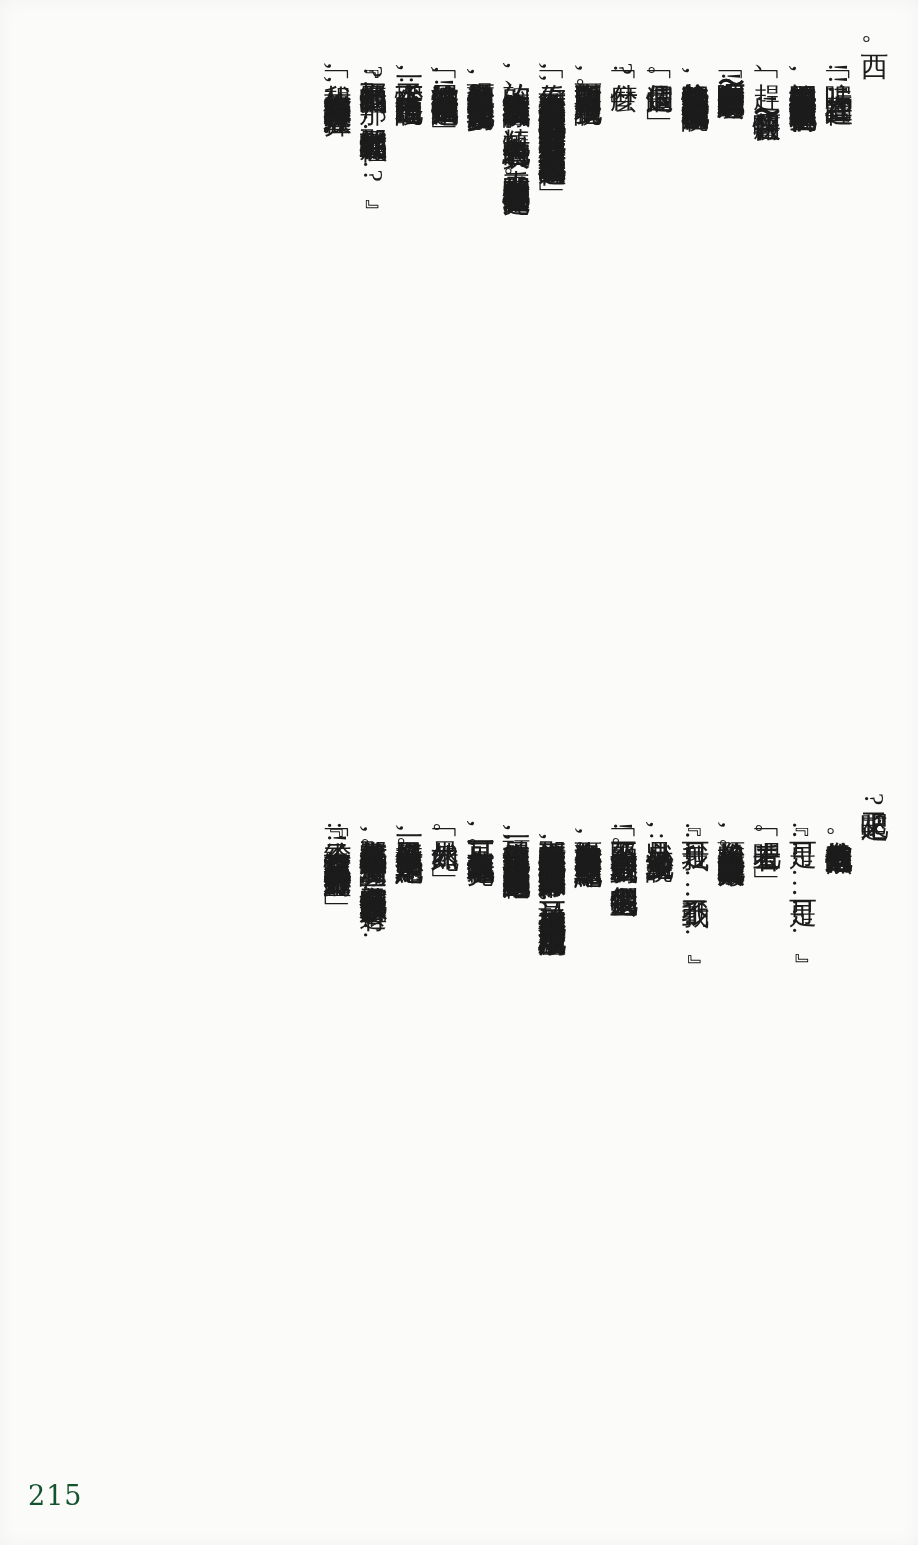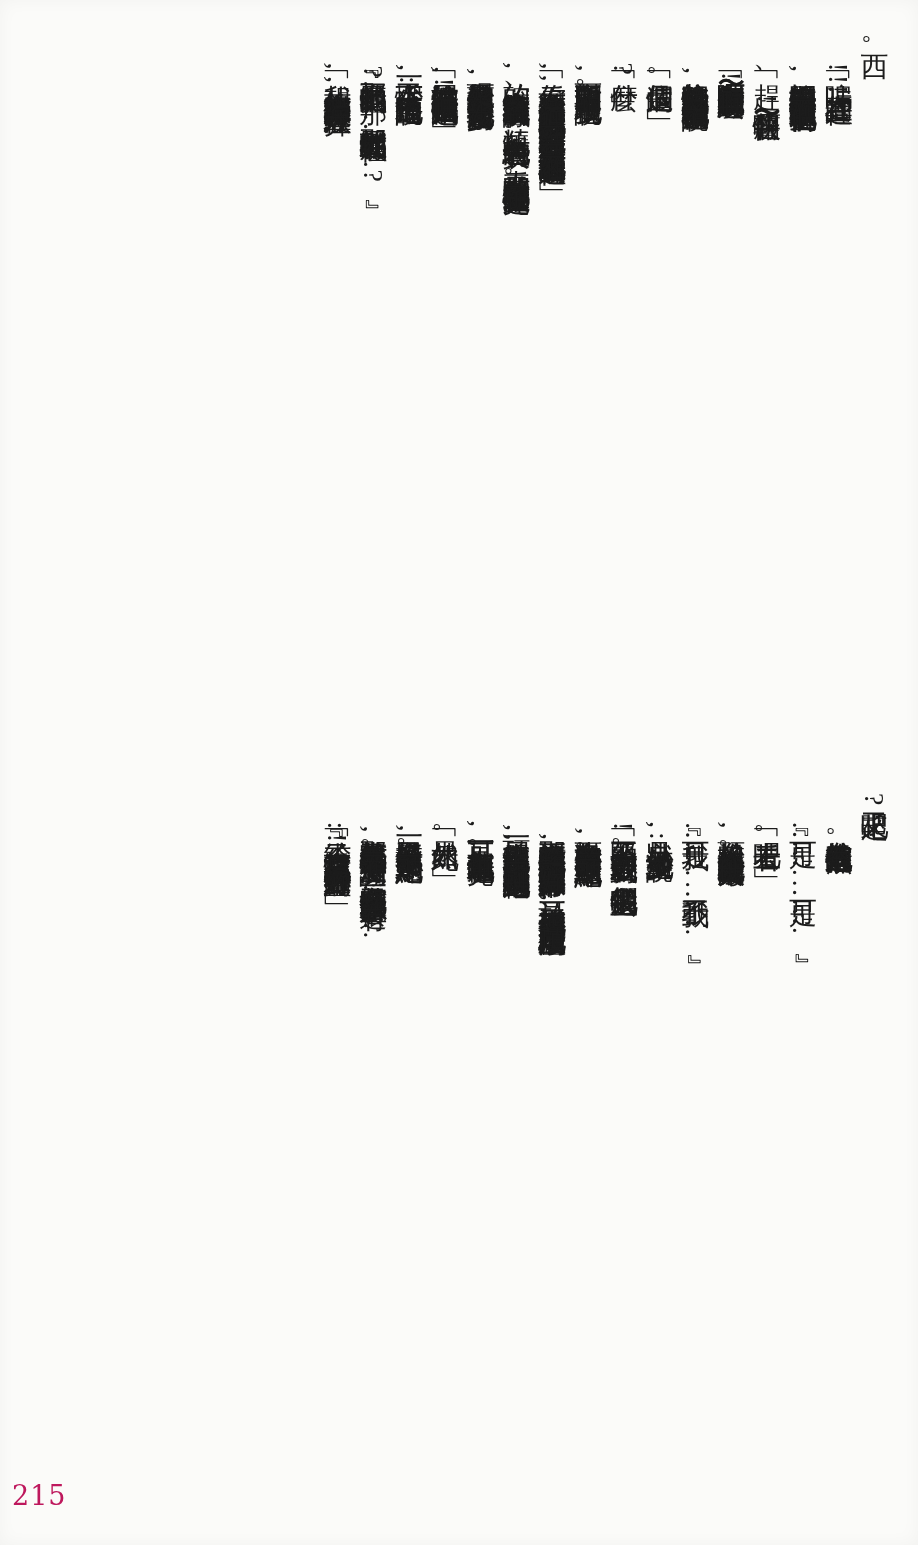--- a/index.html
+++ b/index.html
@@ -38,25 +38,25 @@
   .vblock p {
     margin: 0;
     padding: 0;
     text-indent: 0;
   }
   .vblock p.indent {
     text-indent: 1em;
   }
   .pagenum {
     position: absolute;
-    left: 12px;
+    left: 28px;
     top: 1480px;
     font-family: "DejaVu Serif", "Liberation Serif", serif;
     font-size: 27px;
-    color: #be185d;
+    color: #14532d;
     letter-spacing: 1px;
   }
 </style>
 </head>
 <body>
 
 <div class="page">
   <div class="vblock top">
       <p>西。</p>
       <p class="indent">「嗚哇!真的在這裡!!」</p>

